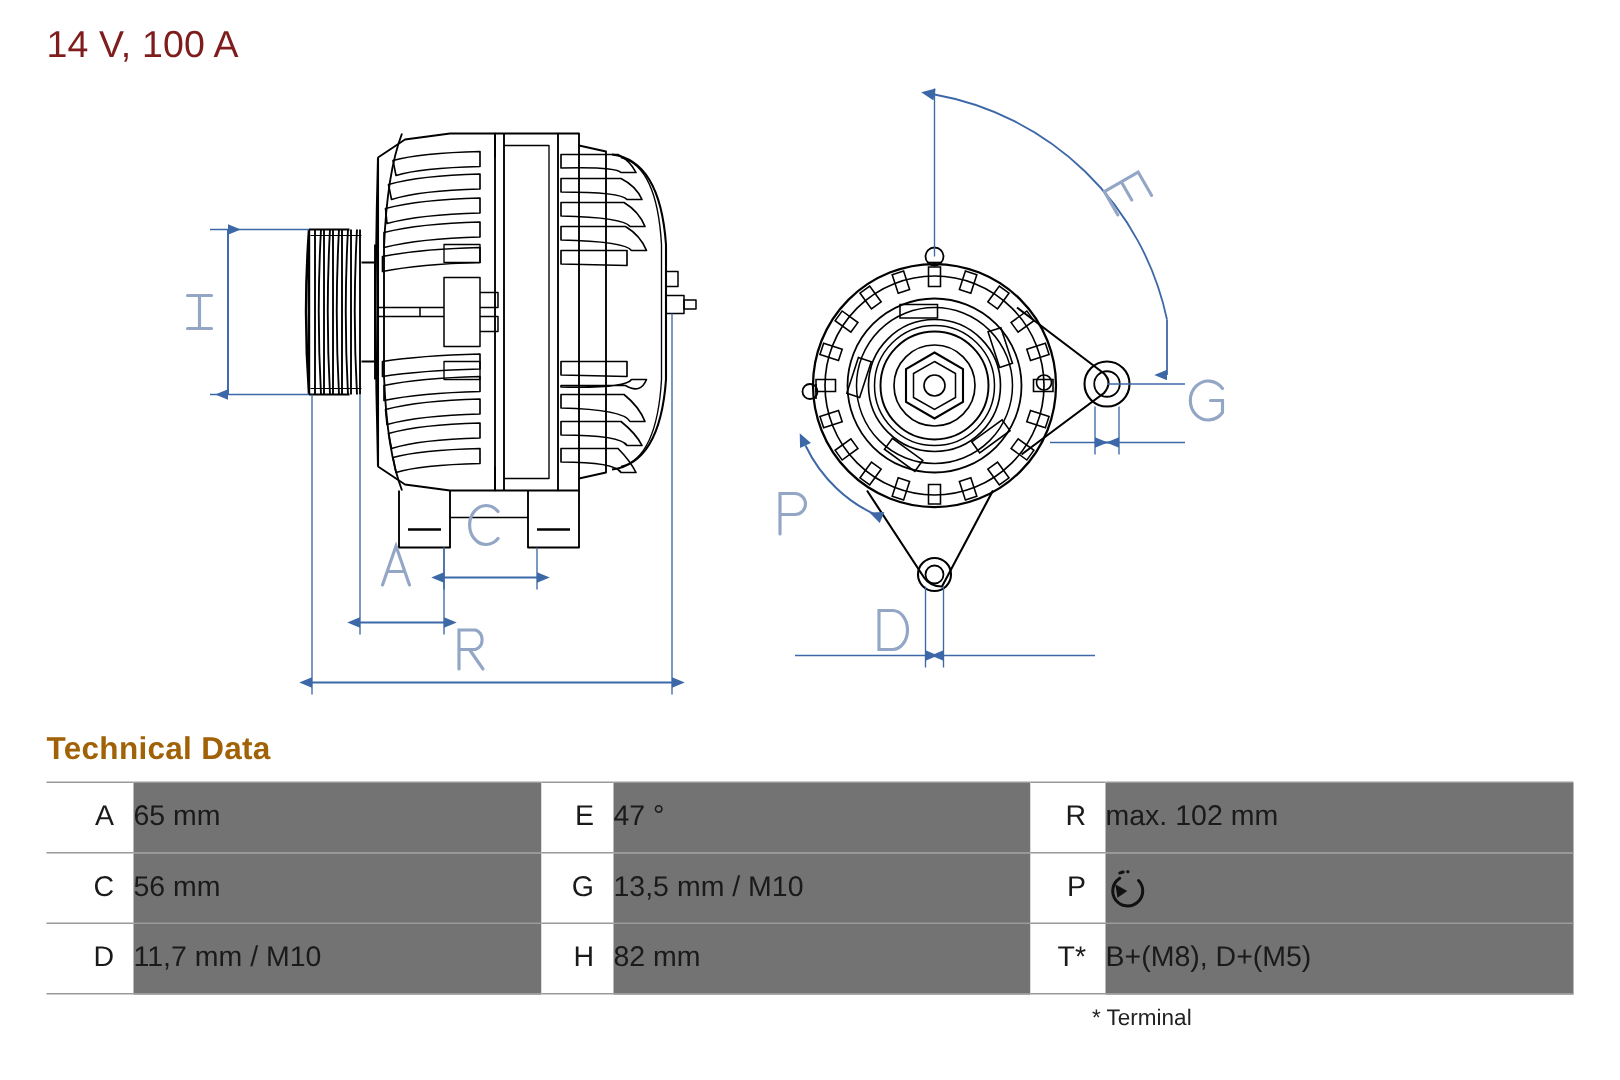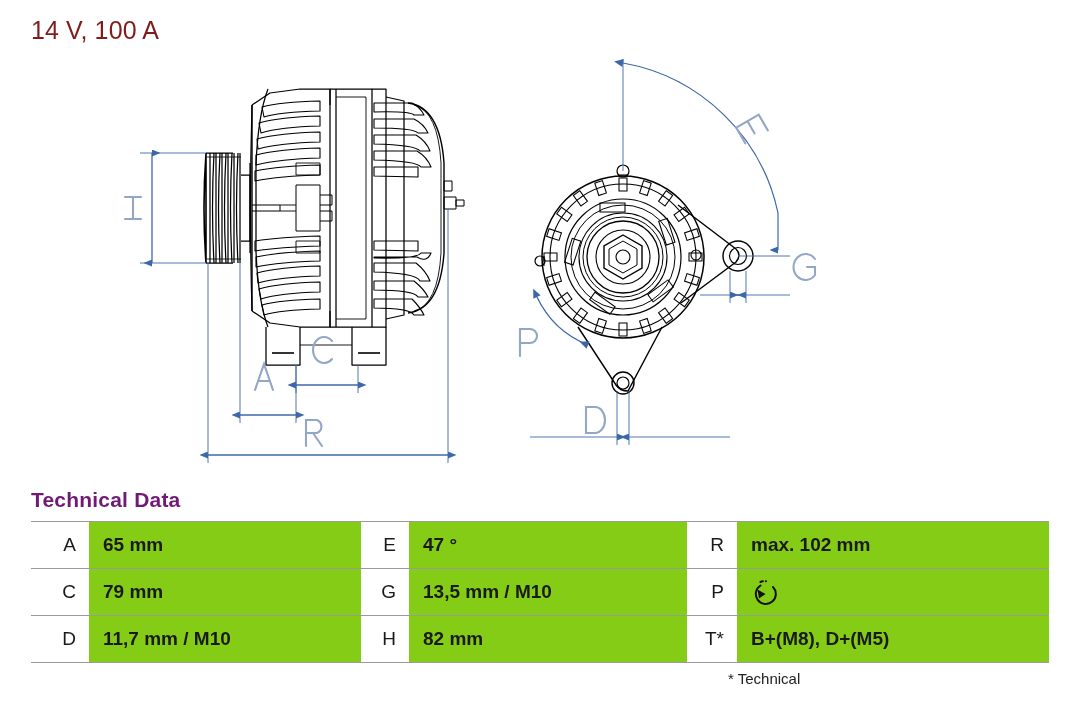--- a/index.html
+++ b/index.html
@@ -32,21 +32,21 @@
 
   
   #tech-section {
     position: absolute;
     left: 0; top: 488px;
     width: 1080px;
   }
   #tech-heading {
     font-size: 21px;
     font-weight: bold;
-    color: #701a75;
+    color: #a16207;
     padding: 0 16px 9px 31px;
     letter-spacing: 0.2px;
   }
 
   table.spec-table {
     width: 1018px;
     margin-left: 31px;
     border-collapse: collapse;
     table-layout: fixed;
   }
@@ -60,23 +60,21 @@
   }
   table.spec-table tr:last-child td { border-bottom: 1px solid #9a9a9a; }
 
   td.key-cell {
     background: #ffffff;
     text-align: right;
     padding-right: 13px;
     font-size: 19px;
   }
   td.val-cell {
-    background: #84cc16;
-    padding-left: 14px;
-    font-weight: bold;
+    background: #737373;
   }
   
   col.c-key  { width: 58px; }
   col.c-val1 { width: 272px; }
   col.c-key2 { width: 48px; }
   col.c-val2 { width: 278px; }
   col.c-key3 { width: 50px; }
   col.c-val3 { width: 312px; }
 
   
@@ -373,21 +371,21 @@
         <tr>
           <td class="key-cell">A</td>
           <td class="val-cell">65 mm</td>
           <td class="key-cell">E</td>
           <td class="val-cell">47 °</td>
           <td class="key-cell">R</td>
           <td class="val-cell">max. 102 mm</td>
         </tr>
         <tr>
           <td class="key-cell">C</td>
-          <td class="val-cell">79 mm</td>
+          <td class="val-cell">56 mm</td>
           <td class="key-cell">G</td>
           <td class="val-cell">13,5 mm / M10</td>
           <td class="key-cell">P</td>
           <td class="val-cell">
             <span class="rot-icon">
               <svg width="30" height="28" viewBox="0 0 30 28" xmlns="http://www.w3.org/2000/svg">
                 <path d="M22,9 A10,10 0 1,1 9.5,7.5" fill="none" stroke="#111" stroke-width="2" stroke-linecap="round"></path>
                 <path d="M9.5,4 A10,10 0 0,1 15,3.2" fill="none" stroke="#111" stroke-width="2" stroke-linecap="round" stroke-dasharray="2.4 3"></path>
                 <path d="M8,20.5 L6.5,11.5 L14.5,16 z" fill="#111"></path>
               </svg>
@@ -398,15 +396,15 @@
           <td class="key-cell">D</td>
           <td class="val-cell">11,7 mm / M10</td>
           <td class="key-cell">H</td>
           <td class="val-cell">82 mm</td>
           <td class="key-cell">T*</td>
           <td class="val-cell">B+(M8), D+(M5)</td>
         </tr>
       </tbody>
     </table>
 
-    <div id="footnote">* Technical</div>
+    <div id="footnote">* Terminal</div>
   </div>
 </div>
 
 </body></html>

